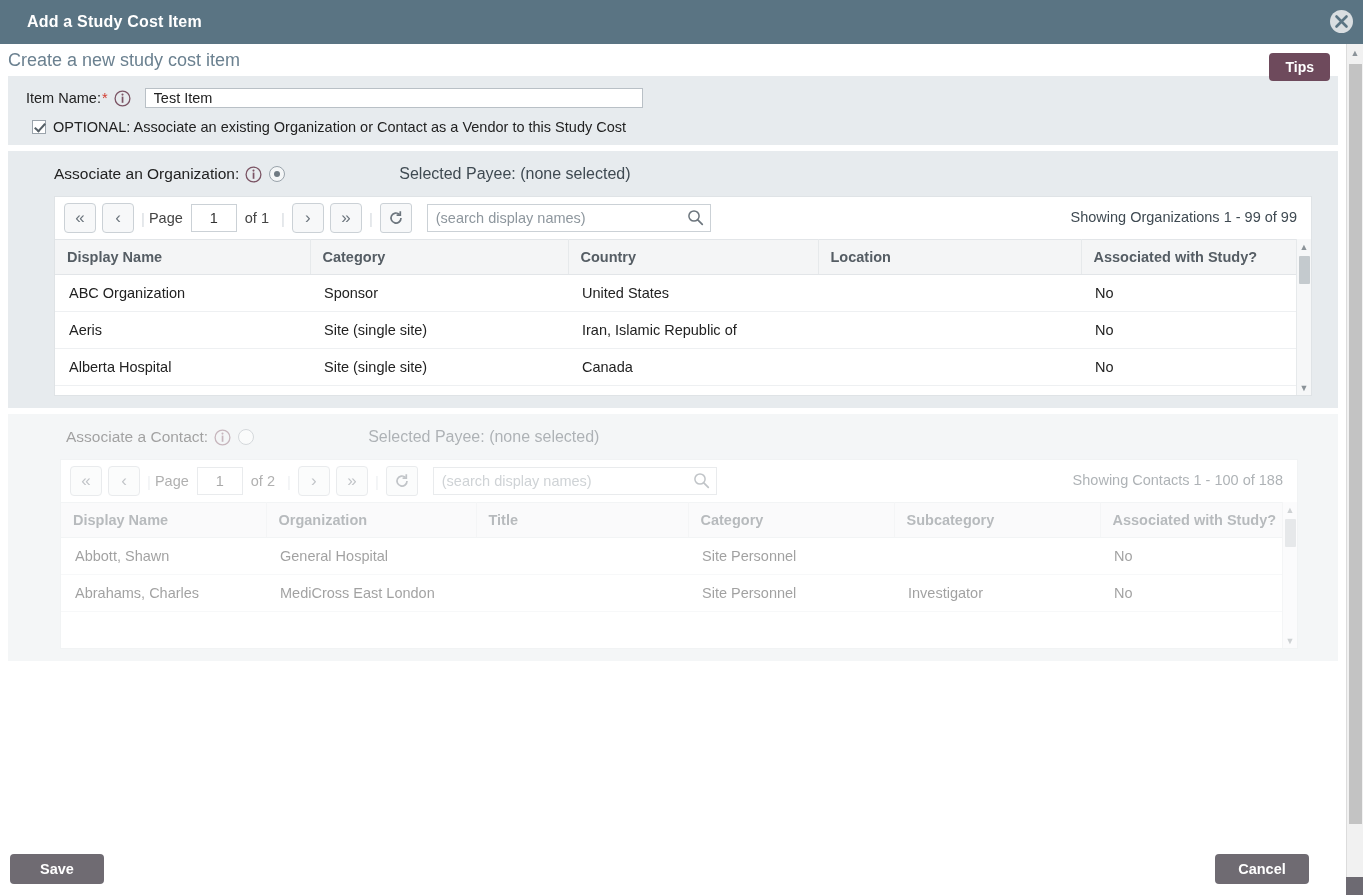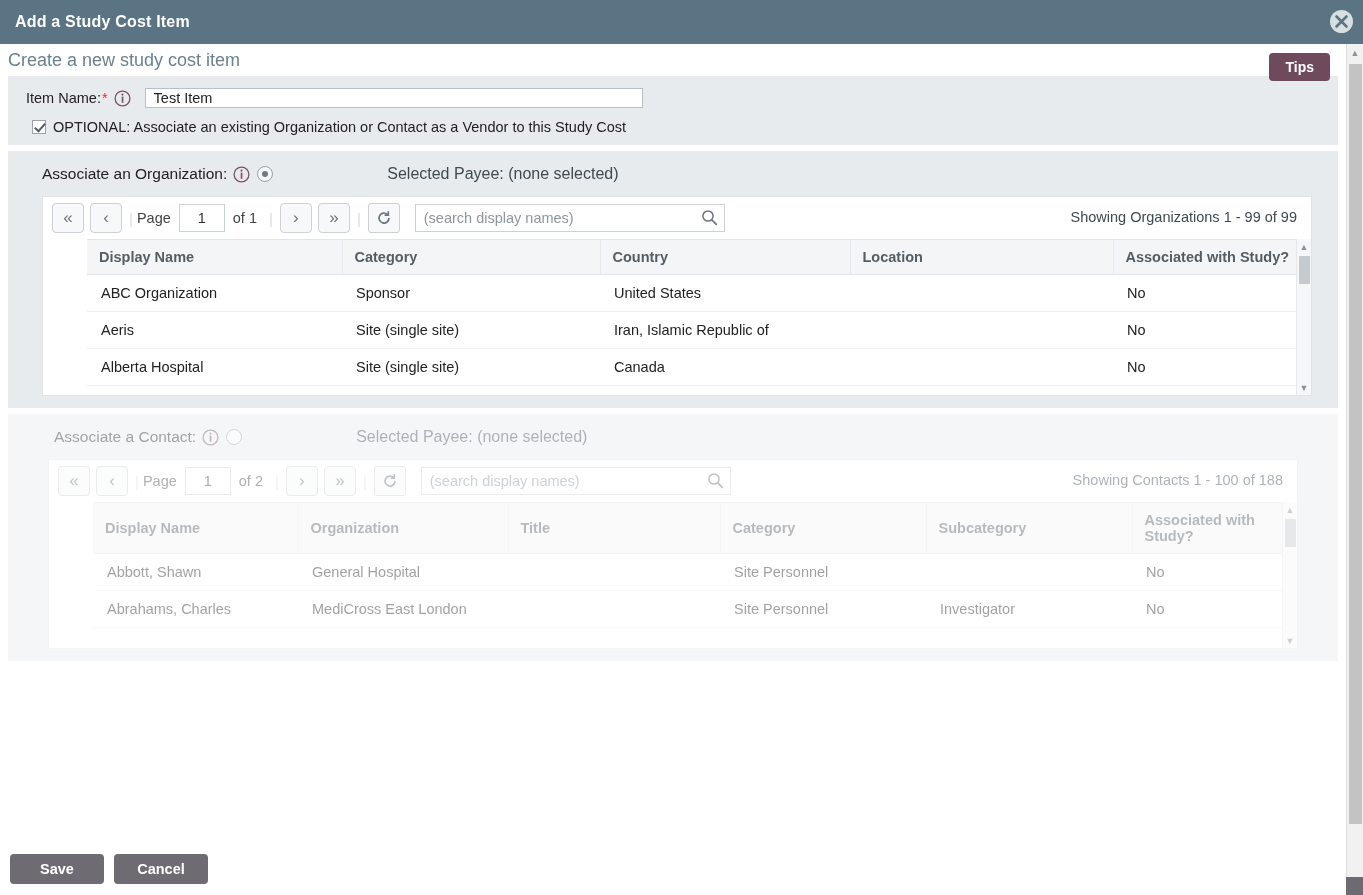--- a/index.html
+++ b/index.html
@@ -13,21 +13,21 @@
   .dialog {
     position: relative;
     width: 1363px; height: 895px;
     background: #ffffff;
   }
   
   .titlebar {
     height: 44px;
     background: #5a7483;
     display: flex; align-items: center;
-    padding: 0 15px;
+    padding: 0 27px;
     position: relative;
   }
   .titlebar-text {
     color: #ffffff;
     font-size: 16px;
     font-weight: bold;
     letter-spacing: .2px;
   }
   .close-icon {
     position: absolute; right: 8px; top: 8px;
@@ -105,21 +105,21 @@
     left: 4px; top: 0px; width: 4px; height: 9px;
     border: solid #555f66; border-width: 0 2px 2px 0;
     transform: rotate(42deg);
   }
   .checkrow-label { font-size: 14.5px; color: #222; }
 
   
   .assoc-panel {
     background: #e7ebee;
     margin: 0 8px 6px 8px;
-    padding: 14px 0 12px 0;
+    padding: 14px 0 12px 12px;
   }
   .assoc-head {
     display: flex; align-items: center;
     padding-left: 34px;
     margin-bottom: 13px;
   }
   .assoc-title { font-size: 15.5px; color: #222; }
   .radio {
     width: 16px; height: 16px; border-radius: 50%;
     border: 1px solid #9aa3ab; background: #f4f6f7;
@@ -163,21 +163,21 @@
   .pglabel { font-size: 14.5px; color: #444; margin: 0 8px 0 0; }
   .pginput {
     width: 46px; height: 28px; text-align: center;
     border: 1px solid #cbd1d6; background: #fff;
     font-size: 14.5px; color: #333;
     font-family: "Liberation Sans", sans-serif;
   }
   .pgof { font-size: 14.5px; color: #444; margin: 0 8px; text-align: center; }
   .searchwrap {
     margin-left: 12px; position: relative;
-    width: 310px; height: 28px;
+    width: 284px; height: 28px;
   }
   .searchwrap input {
     width: 100%; height: 100%;
     border: 1px solid #cbd1d6; background: #fff;
     padding: 0 28px 0 8px; font-size: 14.5px; color: #555;
     font-family: "Liberation Sans", sans-serif;
   }
   .searchwrap input::placeholder { color: #8e979e; }
   .search-icon {
     position: absolute; right: 7px; top: 5px;
@@ -204,21 +204,21 @@
     border-right: 1px solid #e6e9eb;
   }
   table.grid th:last-child { border-right: none; }
   table.grid td {
     font-size: 14.5px; color: #222;
     padding: 10px 0 10px 14px;
     border-bottom: 1px solid #eef0f2;
     vertical-align: top;
   }
   table.grid tr td { background: #ffffff; }
-  .tbl-clip { overflow: hidden; margin-left: 44px; }
+  .tbl-clip { overflow: hidden; }
   .org-clip { height: 156px; }
   .contact-clip { height: 146px; }
 
   
   .vscroll {
     position: absolute; right: 0; top: 0; bottom: 0;
     width: 15px; background: #f6f7f8;
     border-left: 1px solid #e6e9eb;
   }
   .vscroll .arrow {
@@ -232,21 +232,21 @@
   }
   .vscroll .arrow.down { position: absolute; bottom: 0; left: 0; right: 0; }
 
   
   .disabled { opacity: .42; }
 
   
   .footer {
     position: absolute; left: 0; right: 17px; bottom: 0;
     height: 52px; background: #ffffff;
-    display: flex; align-items: center; justify-content: flex-start;
+    display: flex; align-items: center; justify-content: space-between;
     padding-right: 20px;
   }
   .fbtn {
     background: #6f6b72; color: #ffffff;
     font-size: 14.5px; font-weight: bold;
     border: none; border-radius: 4px;
     width: 94px; height: 30px; margin-left: 10px;
     cursor: pointer;
     font-family: "Liberation Sans", sans-serif;
   }

